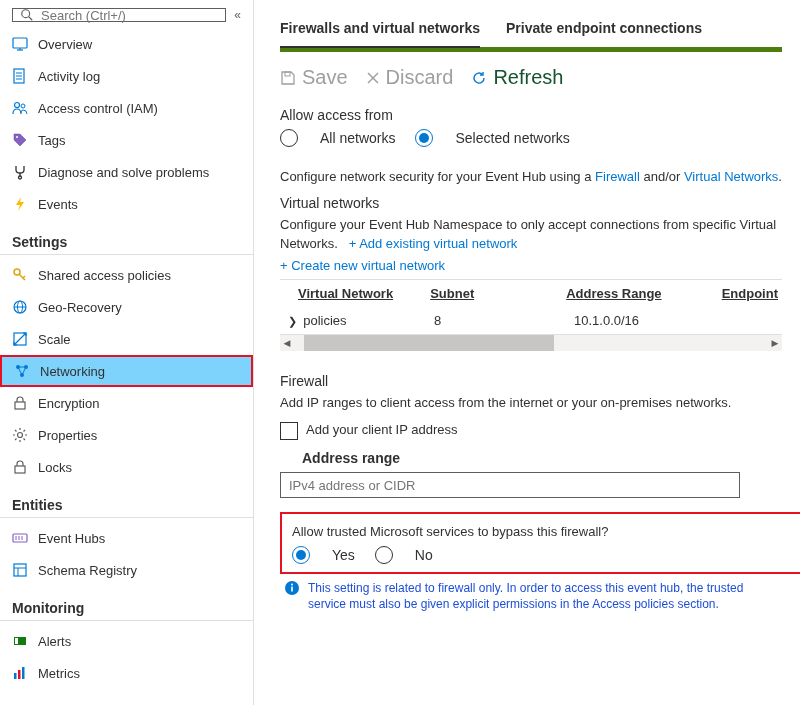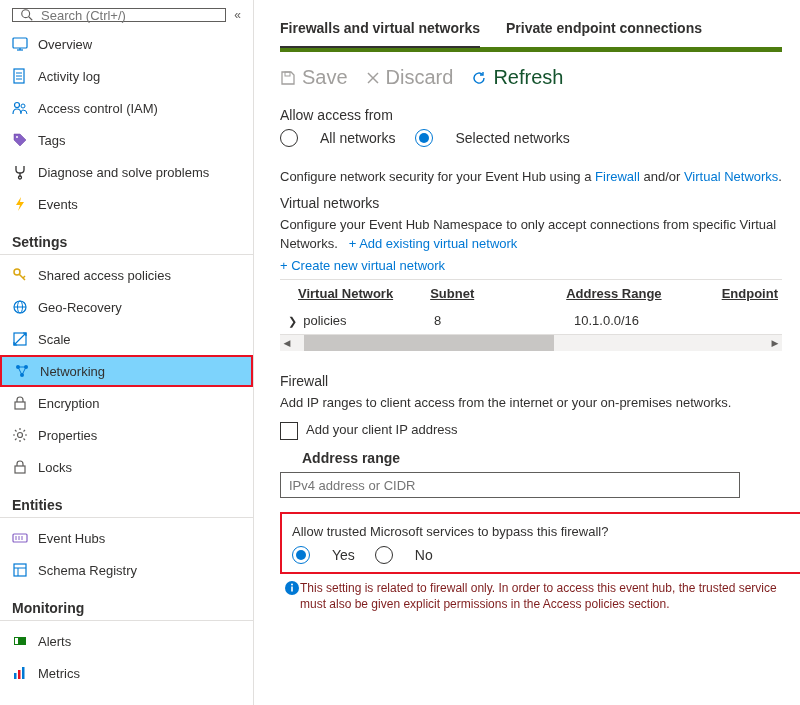--- a/index.html
+++ b/index.html
@@ -184,21 +184,21 @@
     padding: 0 8px;
     font-size: 13px;
     margin-bottom: 14px;
   }
   .trusted-box {
     border: 2px solid #e81123;
     padding: 8px 10px 6px 10px;
     margin-bottom: 6px;
     width: 544px;
   }
-  .info-row { display: flex; font-size: 12px; color: #7f1d1d; line-height: 1.4; padding-left: 4px;}
+  .info-row { display: flex; gap: 8px; font-size: 12px; color: #1d4ed8; line-height: 1.4; padding-left: 4px;}
   .info-icon {
     width: 16px; height: 16px; flex-shrink: 0;
   }
   svg { display: block; }
 </style>
 </head>
 <body>
 
 <div class="sidebar">
   <div class="search-wrap">

